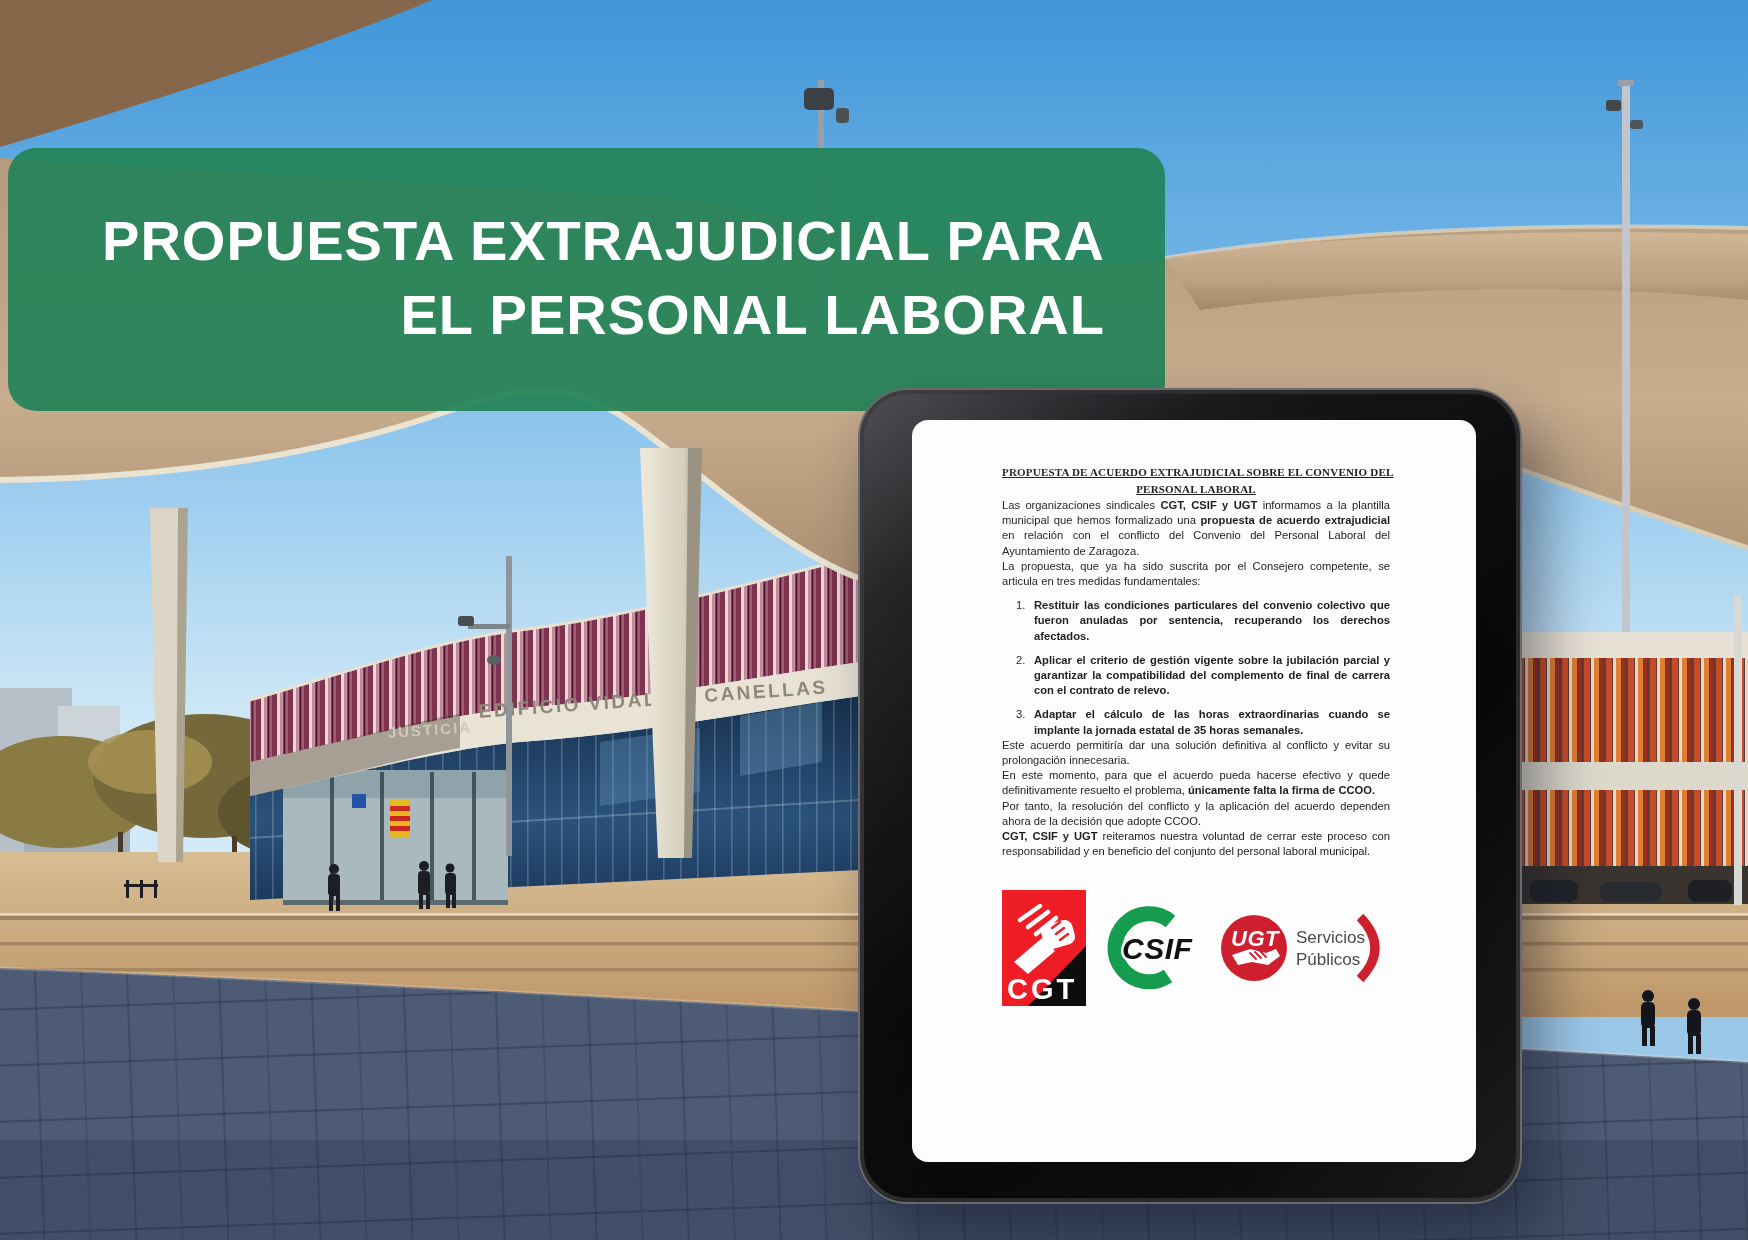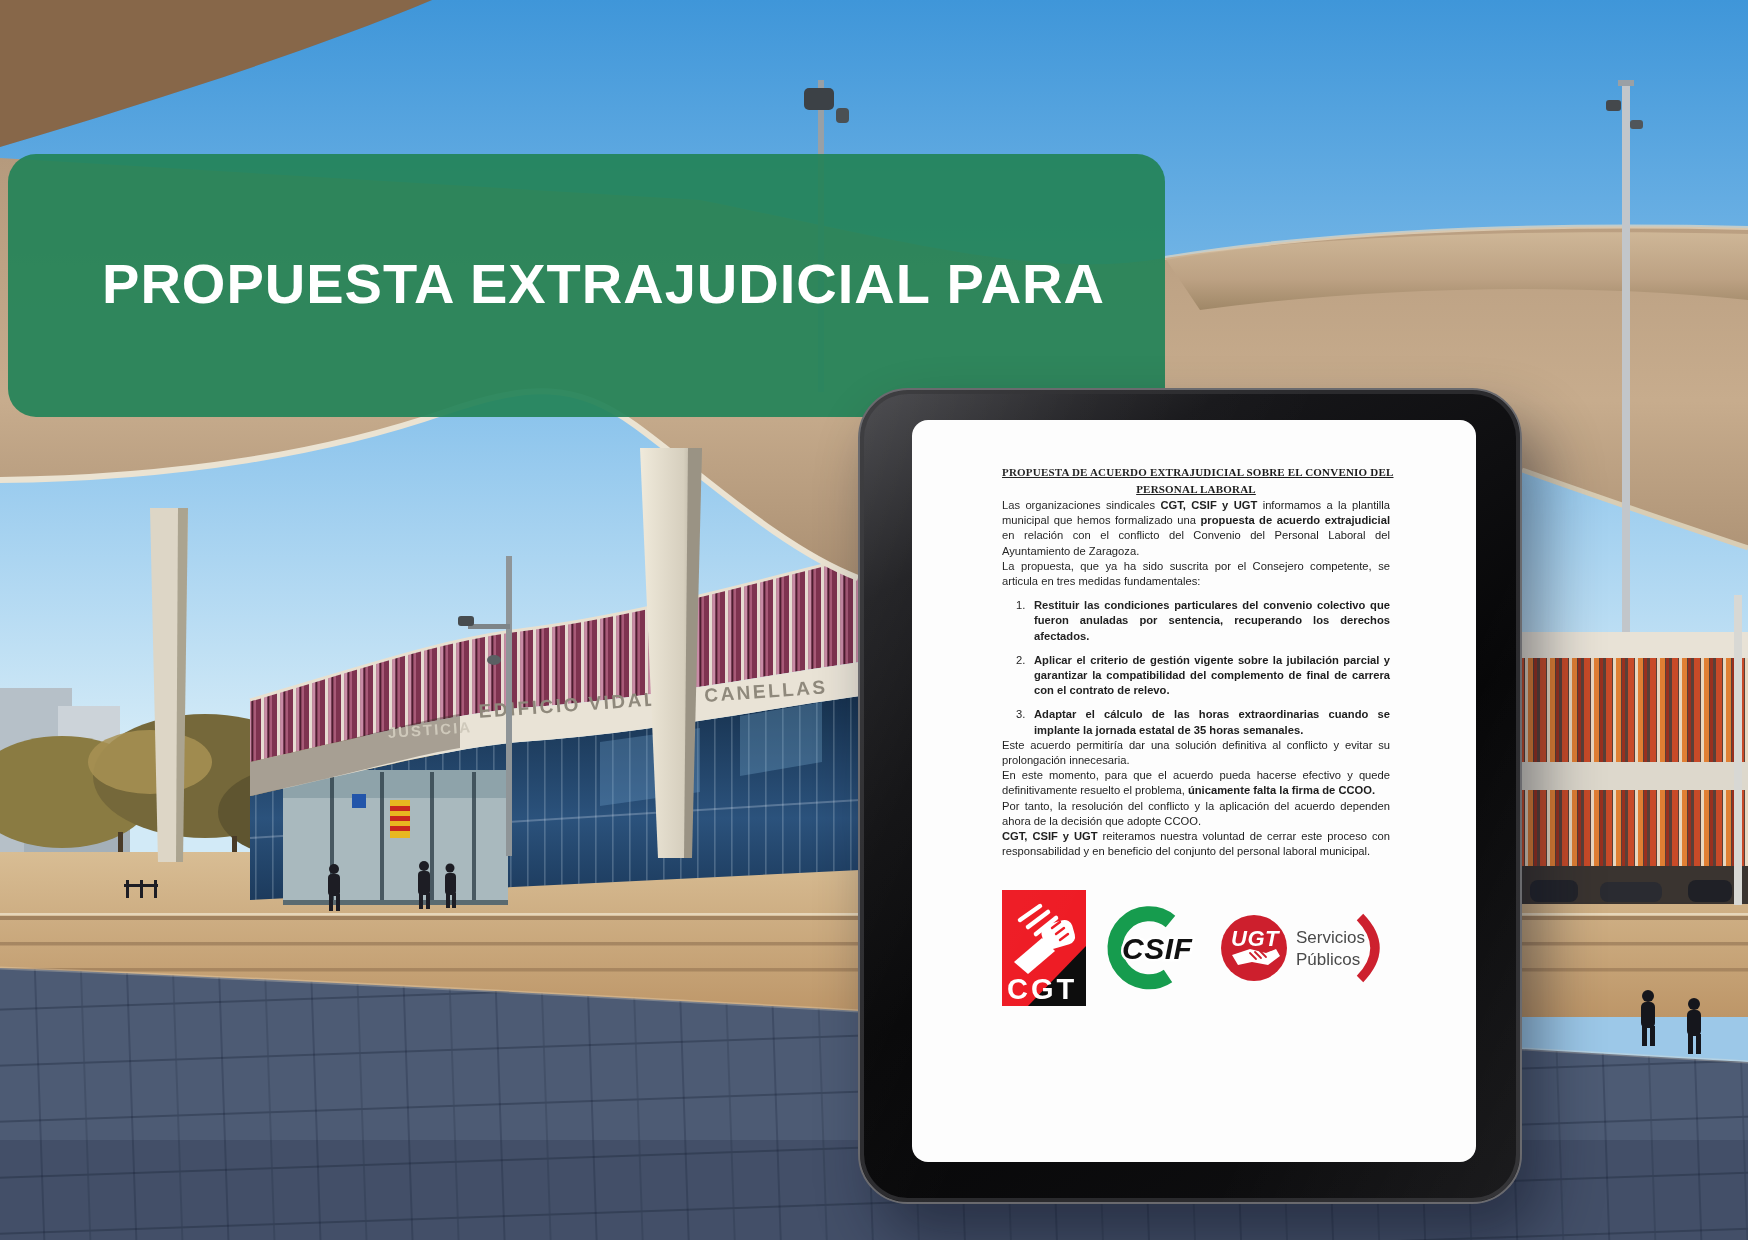--- a/index.html
+++ b/index.html
@@ -6,21 +6,21 @@
   .stage{
     position:relative;width:1748px;height:1240px;overflow:hidden;
     font-family:"Liberation Sans", sans-serif;
     background:#9cc8e8;
   }
   .stage *{box-sizing:border-box;}
   .photo-svg{position:absolute;left:0;top:0;width:1748px;height:1240px;display:block;}
 
   
   .banner{
-    position:absolute;left:8px;top:154px;width:1157px;height:263px;
+    position:absolute;left:8px;top:148px;width:1157px;height:263px;
     background:rgba(36,131,88,0.93);
     border-radius:28px;
     display:flex;flex-direction:column;justify-content:center;align-items:flex-end;
     padding:10px 60px 14px 40px;gap:4px;
   }
   .banner-line{
     color:#ffffff;font-weight:700;font-size:56px;line-height:70px;
     letter-spacing:1px;white-space:nowrap;text-align:right;
   }
 
@@ -290,20 +290,21 @@
           <circle cx="1694" cy="1004" r="6"></circle>
           <rect x="1687" y="1010" width="14" height="26" rx="5"></rect>
           <rect x="1688" y="1034" width="5" height="20"></rect>
           <rect x="1696" y="1034" width="5" height="20"></rect>
         </g>
     </g>
   </svg>
 
   <div class="banner">
     <div class="banner-line">PROPUESTA EXTRAJUDICIAL PARA</div>
+    <div class="banner-line">EL PERSONAL LABORAL</div>
   </div>
 
   <div class="tablet">
     <div class="screen">
       <div class="doc">
 
         <div class="doc-title">PROPUESTA DE ACUERDO EXTRAJUDICIAL SOBRE EL CONVENIO DEL</div>
         <div class="doc-title">PERSONAL LABORAL</div>
 
         <p class="mt-p1"><span>Las organizaciones sindicales </span><span class="b">CGT, CSIF y UGT</span><span> informamos a la plantilla municipal que hemos formalizado una </span><span class="b">propuesta de acuerdo extrajudicial</span><span> en relación con el conflicto del Convenio del Personal Laboral del Ayuntamiento de Zaragoza.</span></p>

